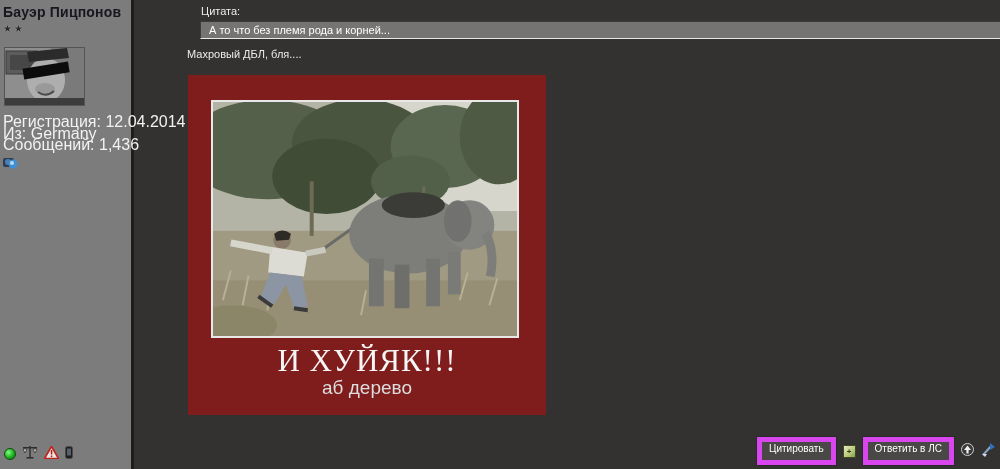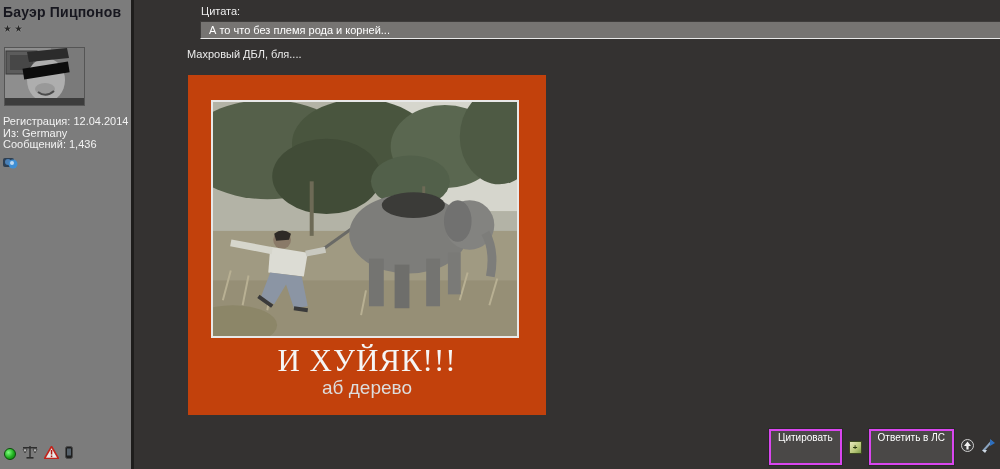--- a/index.html
+++ b/index.html
@@ -18,21 +18,21 @@
   .username{
     display:inline-block;
     font-size:14px;font-weight:bold;color:#17171f;
     letter-spacing:.2px;cursor:pointer;
   }
   .stars{font-size:10px;color:#2a2a2a;text-shadow:0 0 1px #cfcfcf;letter-spacing:2px;margin-top:2px;}
   .avatar{
     margin:14px 0 0 2px;width:79px;height:57px;display:block;
     outline:1px solid #555;cursor:pointer;
   }
-  .user-info{margin-top:11px;font-size:11px;color:#f2f2f2;line-height:11.5px;}
+  .user-info{margin-top:11px;font-size:16px;color:#f2f2f2;line-height:11.5px;}
   .user-info div{white-space:nowrap;}
   .messenger{margin-top:4px;width:15px;height:14px;display:block;cursor:pointer;}
   .sidebar-bottom{
     position:absolute;left:4px;bottom:6px;display:flex;align-items:center;gap:6px;
   }
   .sb-icon{display:block;}
   .dot-online{
     width:12px;height:12px;border-radius:50%;
     background:radial-gradient(circle at 35% 35%, #7dff7d 0%, #1fae1f 55%, #0d6e0d 100%);
     border:1px solid #0a4d0a;box-sizing:border-box;
@@ -49,21 +49,21 @@
     border-right:1px solid #e9e9e9;border-bottom:1px solid #e9e9e9;
     color:#ffffff;font-size:11px;line-height:16px;padding:0 8px;
     white-space:nowrap;overflow:hidden;
   }
   .post-body{
     position:absolute;left:2px;top:48px;font-size:11px;color:#ececec;
   }
   
   .demotivator{
     position:absolute;left:3px;top:75px;width:358px;height:340px;
-    background:#c2410c;cursor:pointer;
+    background:#7f1d1d;cursor:pointer;
   }
   .demo-photo{
     position:absolute;left:23px;top:25px;width:308px;height:238px;
     border:2px solid #e8e8e8;box-sizing:border-box;background:#9a9a8c;
   }
   .demo-photo svg{display:block;width:100%;height:100%;}
   .demo-title{
     position:absolute;left:0;top:268px;width:100%;text-align:center;
     font-family:"Liberation Serif","DejaVu Serif",serif;
     font-size:31px;color:#f5f5f5;letter-spacing:1px;
@@ -72,22 +72,22 @@
     position:absolute;left:0;top:302px;width:100%;text-align:center;
     font-size:19px;color:#dddddd;
   }
   
   .footer-controls{
     position:absolute;right:4px;bottom:4px;display:flex;align-items:center;gap:7px;
   }
   .fbtn{
     background:#4a4847;color:#ffffff;font-size:10px;
     font-family:"Liberation Sans","DejaVu Sans",sans-serif;
-    border:2px solid #d946ef;outline:1px solid #2a2a2a;
-    padding:1px 7px 20px 7px;cursor:pointer;white-space:nowrap;
+    border:5px solid #d946ef;outline:1px solid #2a2a2a;
+    padding:1px 7px 6px 7px;cursor:pointer;white-space:nowrap;
   }
   .mq-icon{
     width:13px;height:13px;background:linear-gradient(135deg,#e8e8c0 0%,#b9c87a 60%,#7f9c4c 100%);
     border:1px solid #3d4a20;box-sizing:border-box;cursor:pointer;
     font-size:8px;line-height:11px;text-align:center;color:#2c3a12;font-weight:bold;
   }
   .icon-btn{cursor:pointer;display:block;}
 </style>
 </head>
 <body>

